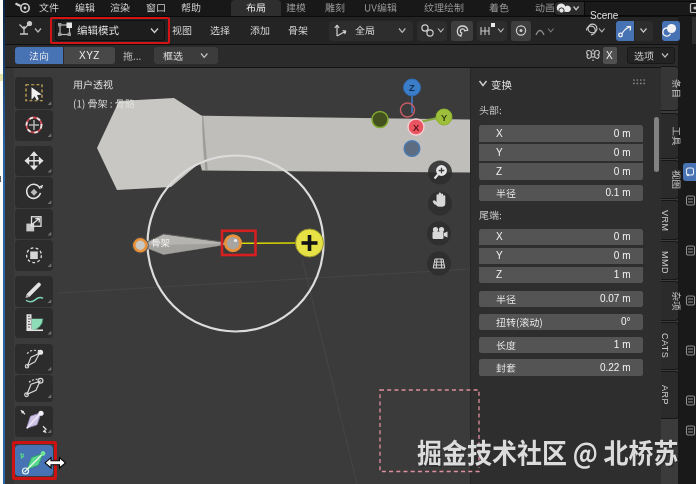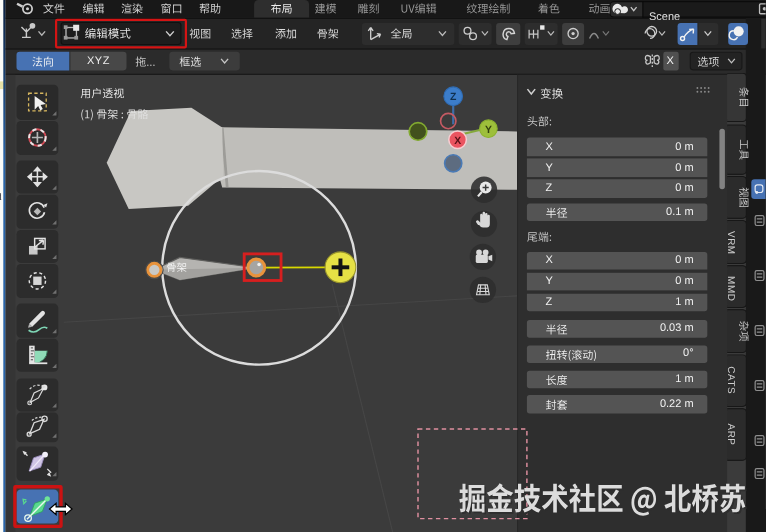--- a/index.html
+++ b/index.html
@@ -65,21 +65,21 @@
 <div style="position:absolute;left:479px;top:228.5px;width:163.5px;height:16.5px;background:#545454;border-radius:2.5px 2.5px 0 0"></div>
 <div style="position:absolute;left:496px;top:231.3px;font:10px 'Liberation Sans',sans-serif;color:#f2f2f2">X</div>
 <div style="position:absolute;right:65.5px;top:231.3px;font:10px 'Liberation Sans',sans-serif;color:#f2f2f2">0 m</div>
 <div style="position:absolute;left:479px;top:247.5px;width:163.5px;height:16.5px;background:#545454;border-radius:0"></div>
 <div style="position:absolute;left:496px;top:250.3px;font:10px 'Liberation Sans',sans-serif;color:#f2f2f2">Y</div>
 <div style="position:absolute;right:65.5px;top:250.3px;font:10px 'Liberation Sans',sans-serif;color:#f2f2f2">0 m</div>
 <div style="position:absolute;left:479px;top:266.5px;width:163.5px;height:16.5px;background:#545454;border-radius:0 0 2.5px 2.5px"></div>
 <div style="position:absolute;left:496px;top:269.3px;font:10px 'Liberation Sans',sans-serif;color:#f2f2f2">Z</div>
 <div style="position:absolute;right:65.5px;top:269.3px;font:10px 'Liberation Sans',sans-serif;color:#f2f2f2">1 m</div>
 <div style="position:absolute;left:479px;top:290.5px;width:163.5px;height:16.5px;background:#545454;border-radius:2.5px"></div>
-<div style="position:absolute;right:65.5px;top:293.3px;font:10px 'Liberation Sans',sans-serif;color:#f2f2f2">0.03 m</div>
+<div style="position:absolute;right:65.5px;top:293.3px;font:10px 'Liberation Sans',sans-serif;color:#f2f2f2">0.07 m</div>
 <div style="position:absolute;left:479px;top:313.5px;width:163.5px;height:16.5px;background:#545454;border-radius:2.5px"></div>
 <div style="position:absolute;right:65.5px;top:316.3px;font:10px 'Liberation Sans',sans-serif;color:#f2f2f2">0°</div>
 <div style="position:absolute;left:479px;top:336.5px;width:163.5px;height:16.5px;background:#545454;border-radius:2.5px"></div>
 <div style="position:absolute;right:65.5px;top:339.3px;font:10px 'Liberation Sans',sans-serif;color:#f2f2f2">1 m</div>
 <div style="position:absolute;left:479px;top:359px;width:163.5px;height:16.5px;background:#545454;border-radius:2.5px"></div>
 <div style="position:absolute;right:65.5px;top:361.8px;font:10px 'Liberation Sans',sans-serif;color:#f2f2f2">0.22 m</div>
 <div style="position:absolute;left:653.5px;top:117px;width:5.5px;height:55px;background:#909090;border-radius:3px;opacity:.85"></div>
 <div style="position:absolute;left:661px;top:66px;width:17.5px;height:45px;background:#363636;border:1px solid #171717;border-left:none;border-radius:0 4px 4px 0"></div>
 <div style="position:absolute;left:661px;top:113px;width:17.5px;height:46px;background:#2b2b2b;border:1px solid #171717;border-left:none;border-radius:0 4px 4px 0"></div>
 <div style="position:absolute;left:661px;top:160px;width:17.5px;height:39px;background:#2b2b2b;border:1px solid #171717;border-left:none;border-radius:0 4px 4px 0"></div>

